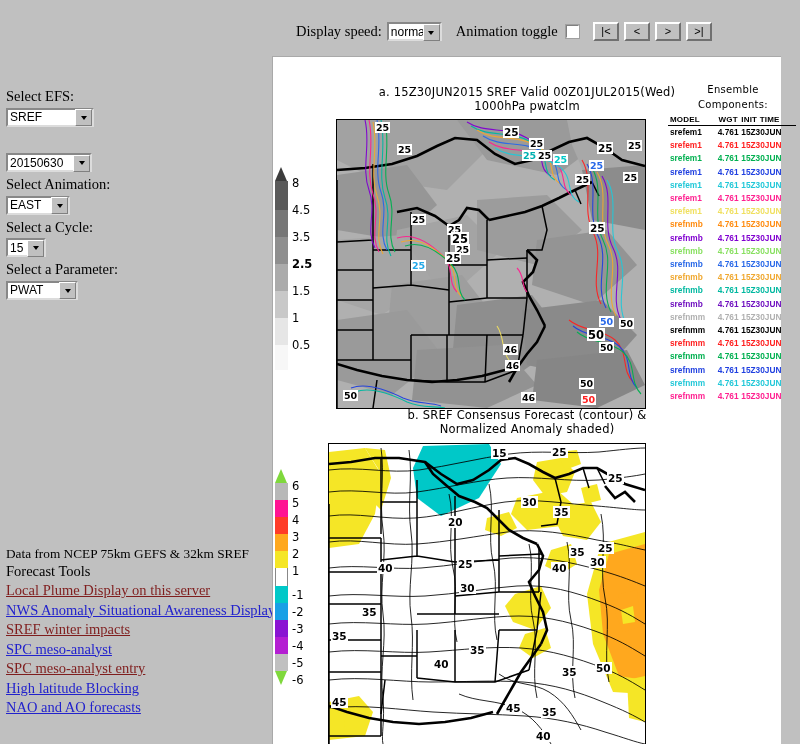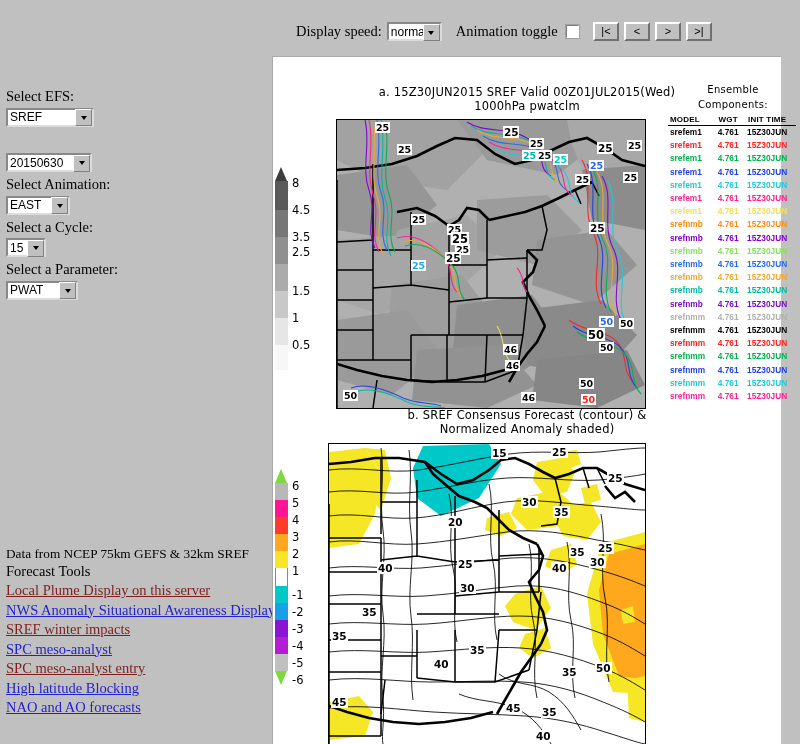--- a/index.html
+++ b/index.html
@@ -115,21 +115,21 @@
     font-family:"Liberation Sans",sans-serif;font-size:8px;font-weight:bold;
     color:#000;border-bottom:1px solid #000;padding:0 0 1px 0;
     letter-spacing:0.2px;
   }
   #ens-table td{
     font-family:"Liberation Sans",sans-serif;font-size:8.3px;font-weight:bold;
     padding:0;line-height:13.2px;white-space:nowrap;
   }
   .c-model{text-align:left;padding-left:2px !important;}
   .c-wgt{text-align:center;}
-  .c-init{text-align:center;padding-right:3px !important;}
+  .c-init{text-align:left;padding-right:3px !important;}
   
   .cbar{position:absolute;}
   .cbar .swatch{width:13px;}
   .cbar .tick{
     position:absolute;left:17px;
     font-family:"DejaVu Sans",sans-serif;font-size:11.5px;color:#000;
     line-height:10px;
   }
   .arrow-up{
     width:0;height:0;margin-left:0px;
@@ -255,21 +255,21 @@
     <div class="swatch" style="height:27px;background:#8f8f8f;"></div>
     <div class="swatch" style="height:27px;background:#ababab;"></div>
     <div class="swatch" style="height:27px;background:#c8c8c8;"></div>
     <div class="swatch" style="height:27px;background:#e6e6e6;"></div>
     <div class="swatch" style="height:25px;background:#f7f7f7;"></div>
     <div class="arrow-down" style="border-top:14px solid #ffffff;"></div>
 
     <span class="tick" style="top:11px;">8</span>
     <span class="tick" style="top:38px;">4.5</span>
     <span class="tick" style="top:65px;">3.5</span>
-    <span class="tick" style="top:80px;">2.5</span>
+    <span class="tick" style="top:92px;font-weight:bold;">2.5</span>
     <span class="tick" style="top:119px;">1.5</span>
     <span class="tick" style="top:146px;">1</span>
     <span class="tick" style="top:173px;">0.5</span>
   </div>
 
   <div class="map" style="left:63px;top:62px;width:308px;height:288px;">
     <svg width="308" height="288" viewBox="0 0 308 288">
       <rect x="0" y="0" width="308" height="288" fill="#b0b0b0"></rect>
 
       <g opacity="1">

